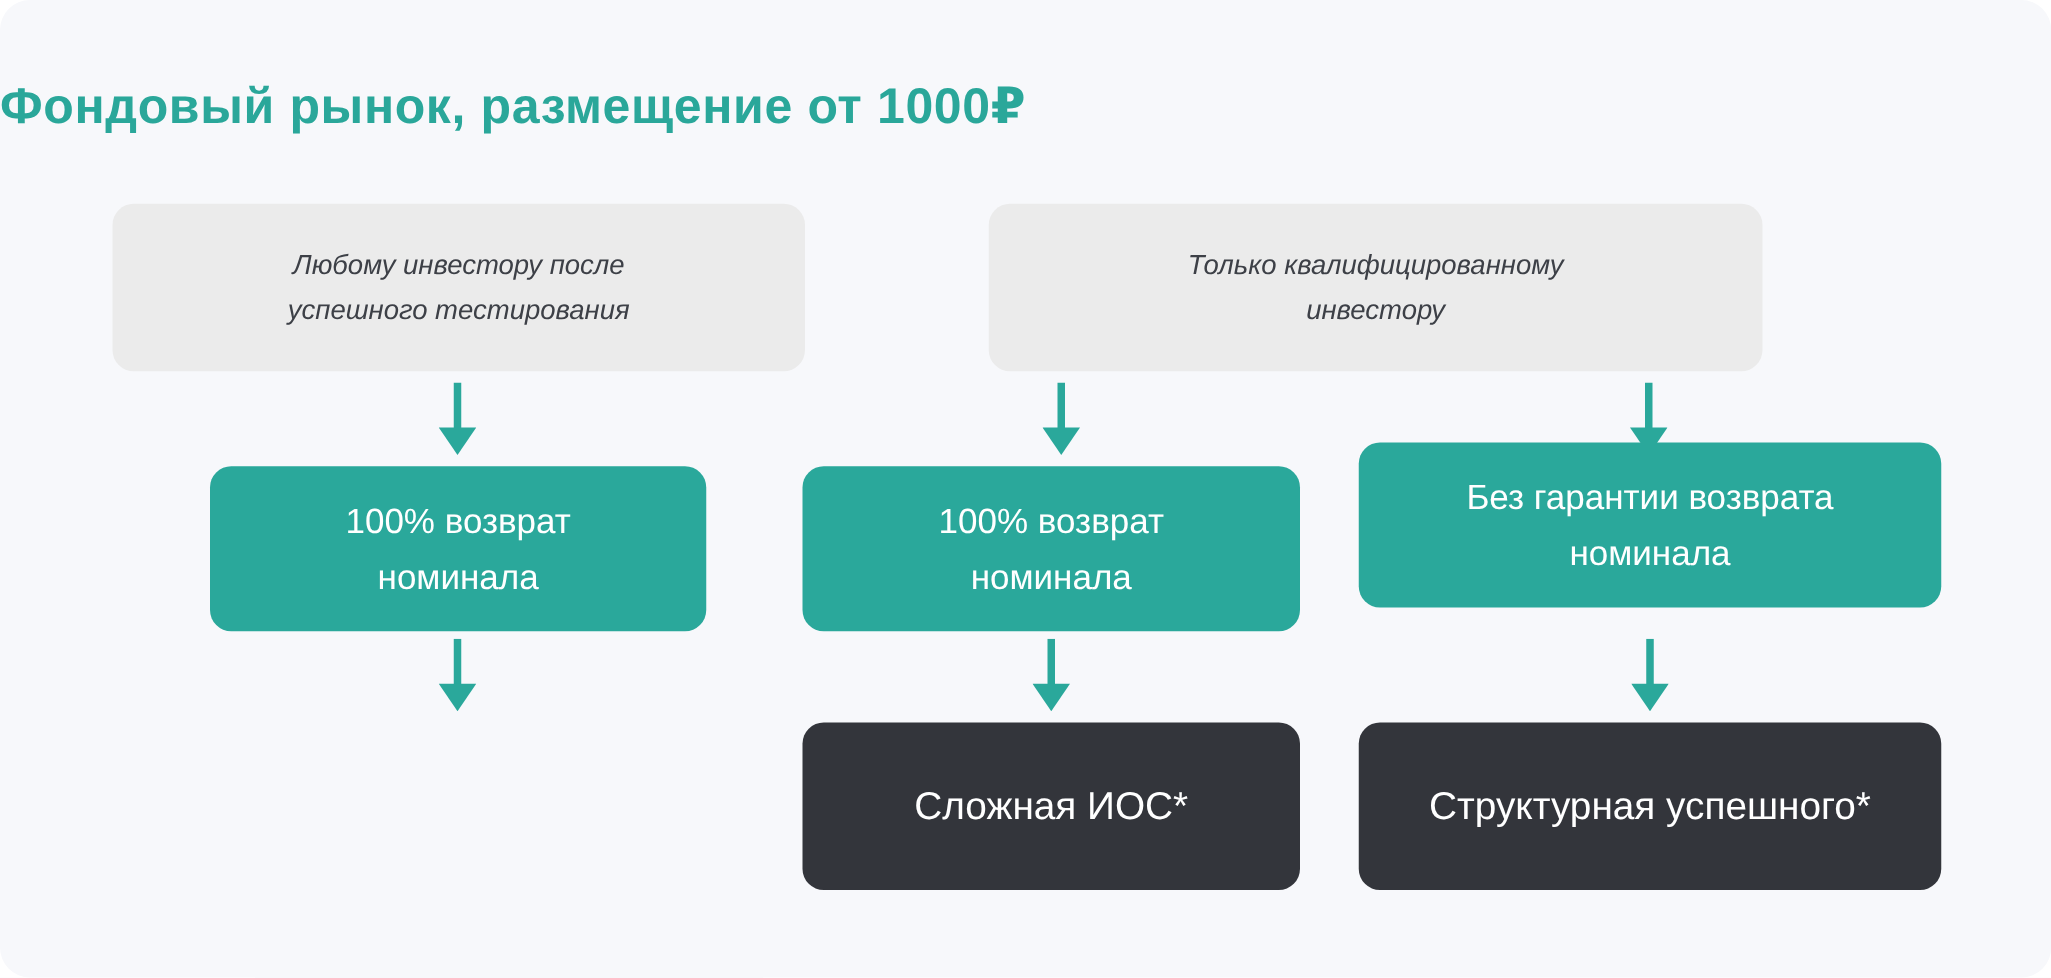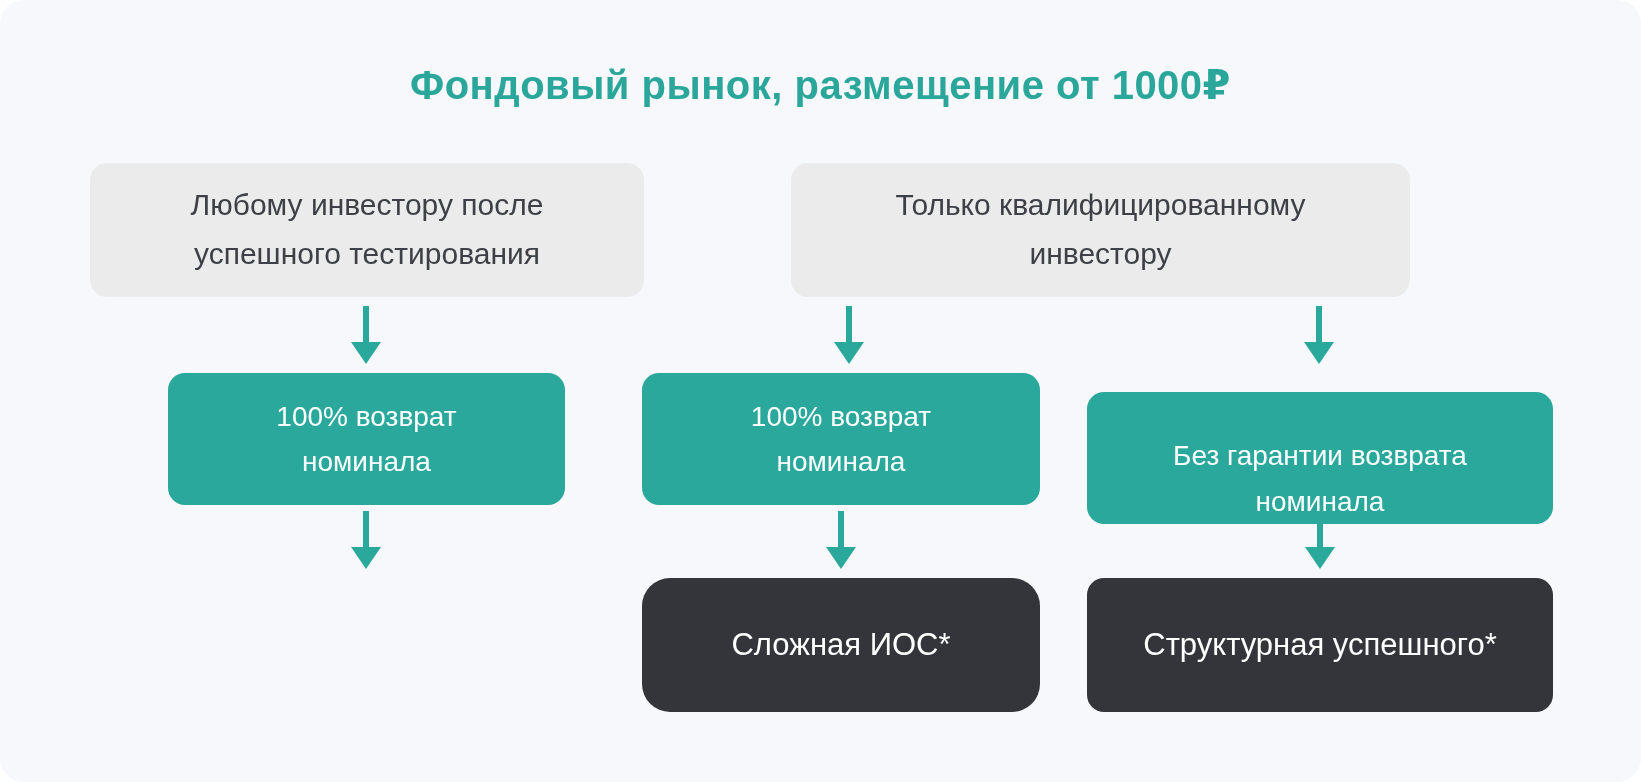--- a/index.html
+++ b/index.html
@@ -20,42 +20,43 @@
   }
   .canvas{
     position:relative;
     width:1641px;height:782px;
     background:var(--background);
     border-radius:24px;
   }
   .page-title{
     position:absolute;
     left:0;top:62px;width:100%;
-    text-align:center;
+    text-align:left;
     font-size:40px;
     font-weight:bold;
     color:var(--title-teal);
     letter-spacing:0.5px;
   }
   .box{
     position:absolute;
     display:flex;
     align-items:center;
     justify-content:center;
     text-align:center;
     border-radius:17px;
   }
   .box .label{
     white-space:pre-line;
     line-height:1.62;
   }
   .box.gray{
     background:var(--gray-box);
     color:var(--dark-text);
-    font-size:30px;
+    font-size:22px;
+    font-style:italic;
   }
   .box.teal{
     background:var(--teal-box);
     color:var(--white-text);
     font-size:28px;
   }
   .box.dark{
     background:var(--dark-box);
     color:var(--white-text);
     font-size:31px;
@@ -69,28 +70,28 @@
   
   #aud-0{left:90px;  top:163px; width:554px; height:134px;}
   #aud-1{left:791px; top:163px; width:619px; height:134px;}
   
   #arr-0{left:351px;  top:306px;}
   #arr-1{left:834px;  top:306px;}
   #arr-2{left:1304px; top:306px;}
   
   #gua-0{left:168px;  top:373px; width:397px; height:132px;}
   #gua-1{left:642px;  top:373px; width:398px; height:132px;}
-  #gua-2{left:1087px; top:392px; width:466px; height:132px;align-items:flex-end;}
+  #gua-2{left:1087px; top:354px; width:466px; height:132px;}
   
   #arr-3{left:351px;  top:511px;}
   #arr-4{left:826px;  top:511px;}
   #arr-5{left:1305px; top:511px;}
   
   #pro-0{left:168px;  top:578px; width:397px; height:134px;}
-  #pro-1{left:642px;  top:578px; width:398px; height:134px;border-radius:28px;}
+  #pro-1{left:642px;  top:578px; width:398px; height:134px;}
   #pro-2{left:1087px; top:578px; width:466px; height:134px;}
 </style>
 </head>
 <body>
 
 <div class="canvas">
 
   <div class="page-title">Фондовый рынок, размещение от 1000₽</div>
 
   <div class="box gray" id="aud-0">

